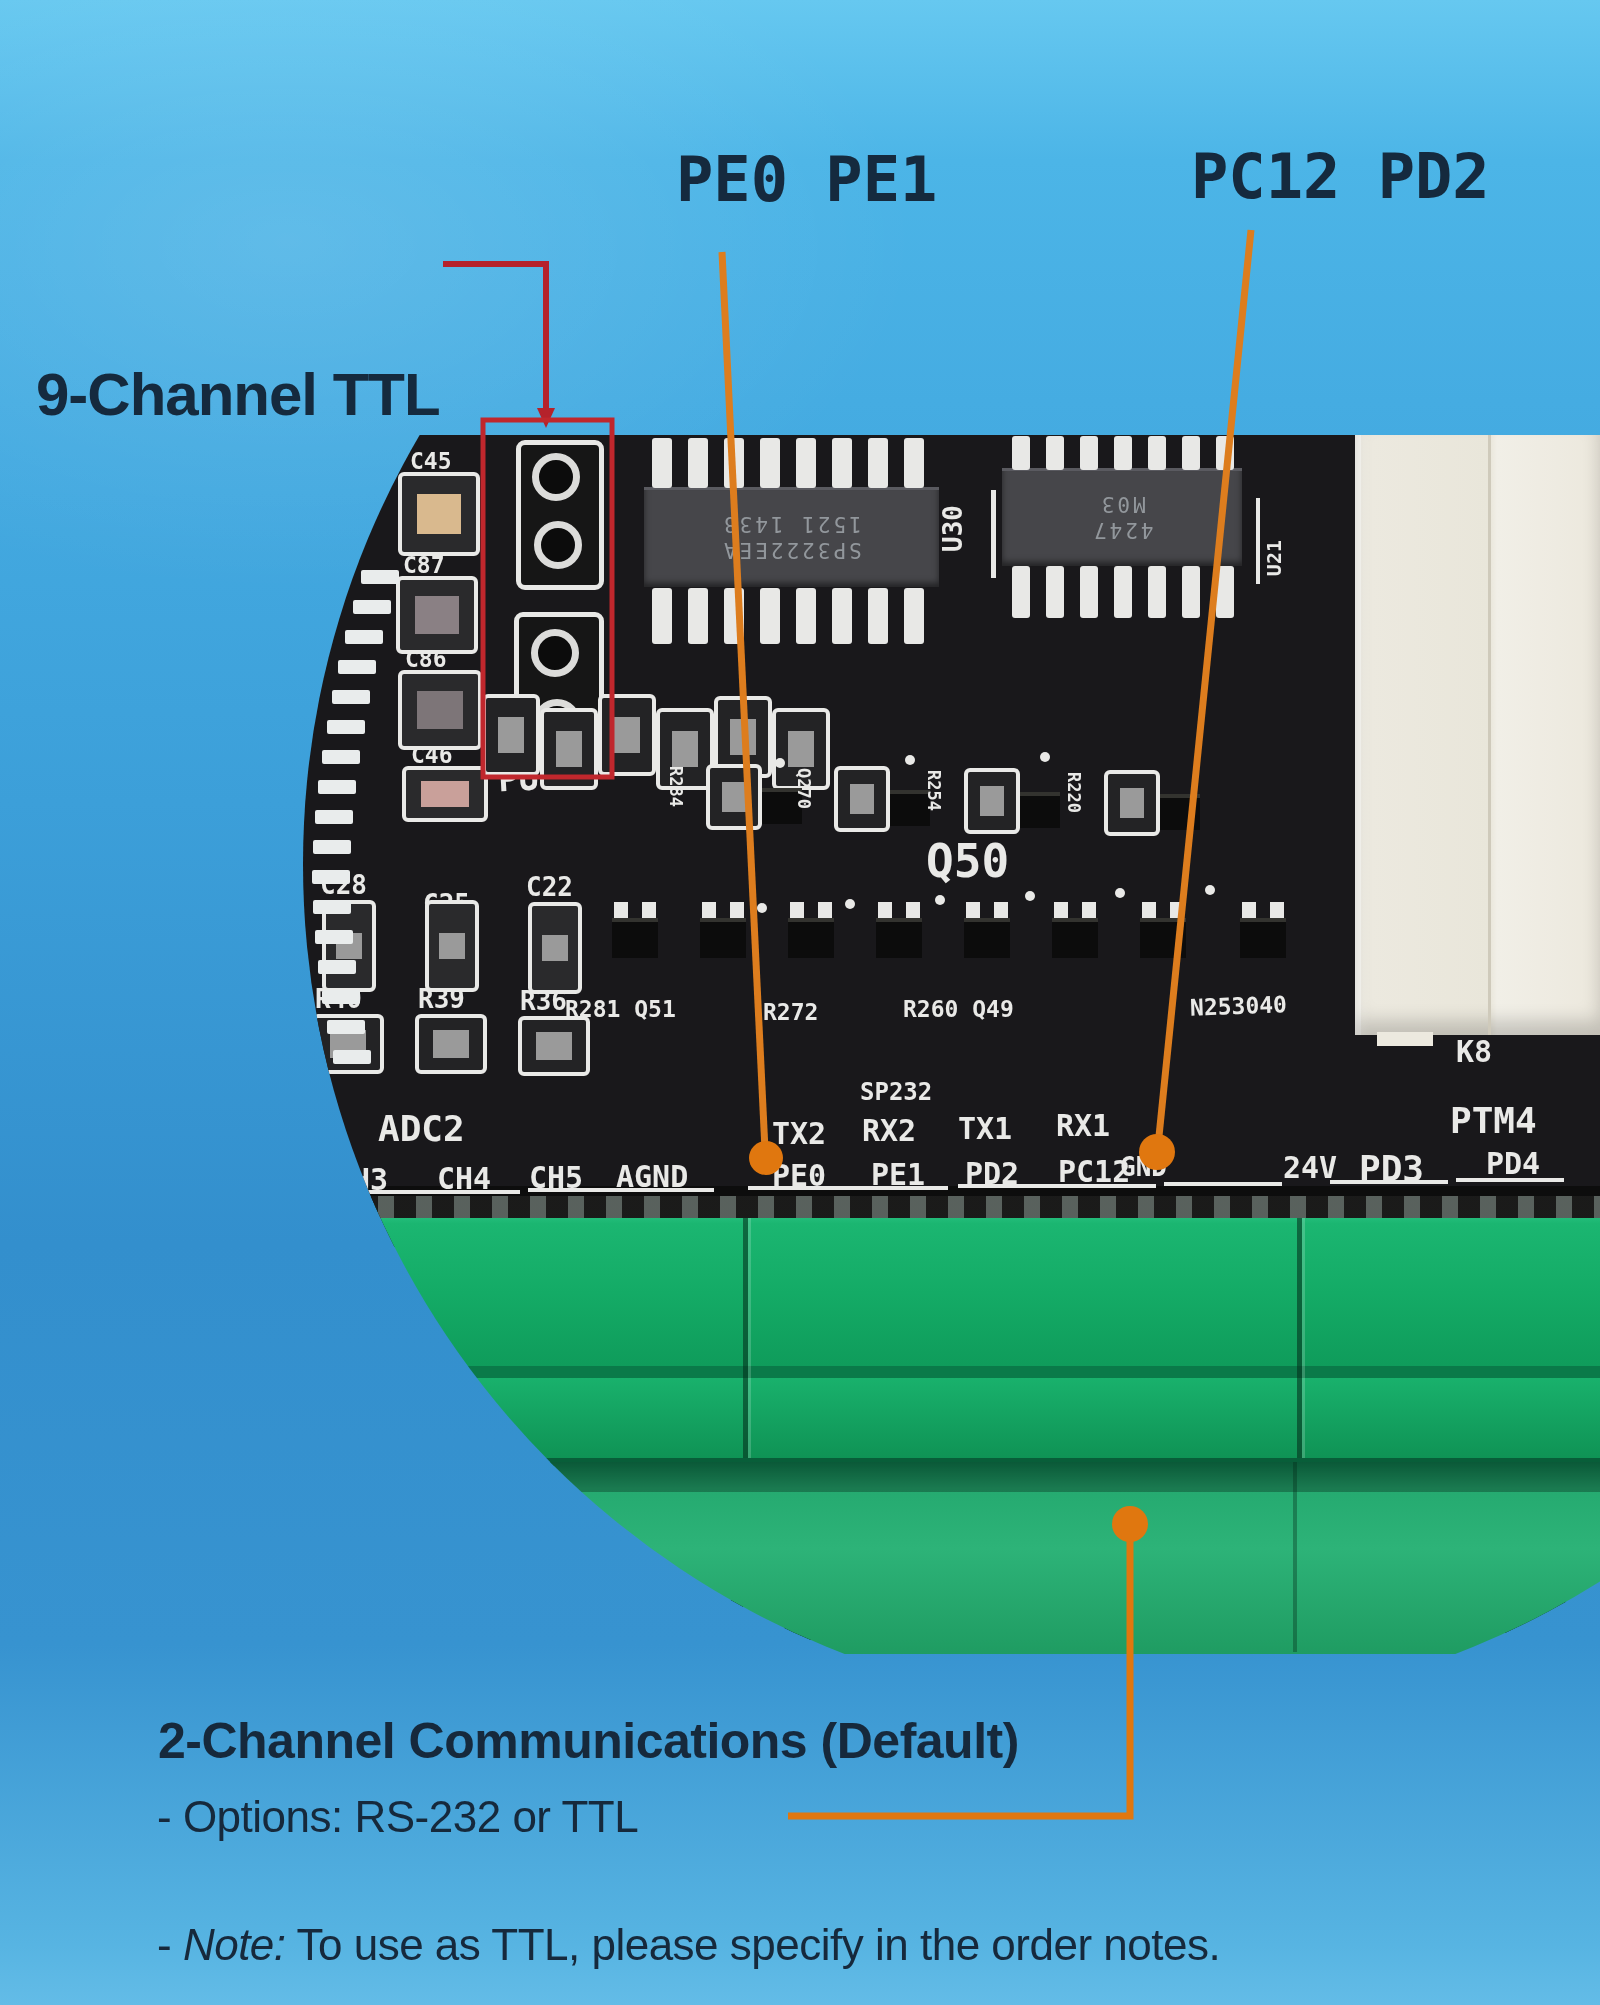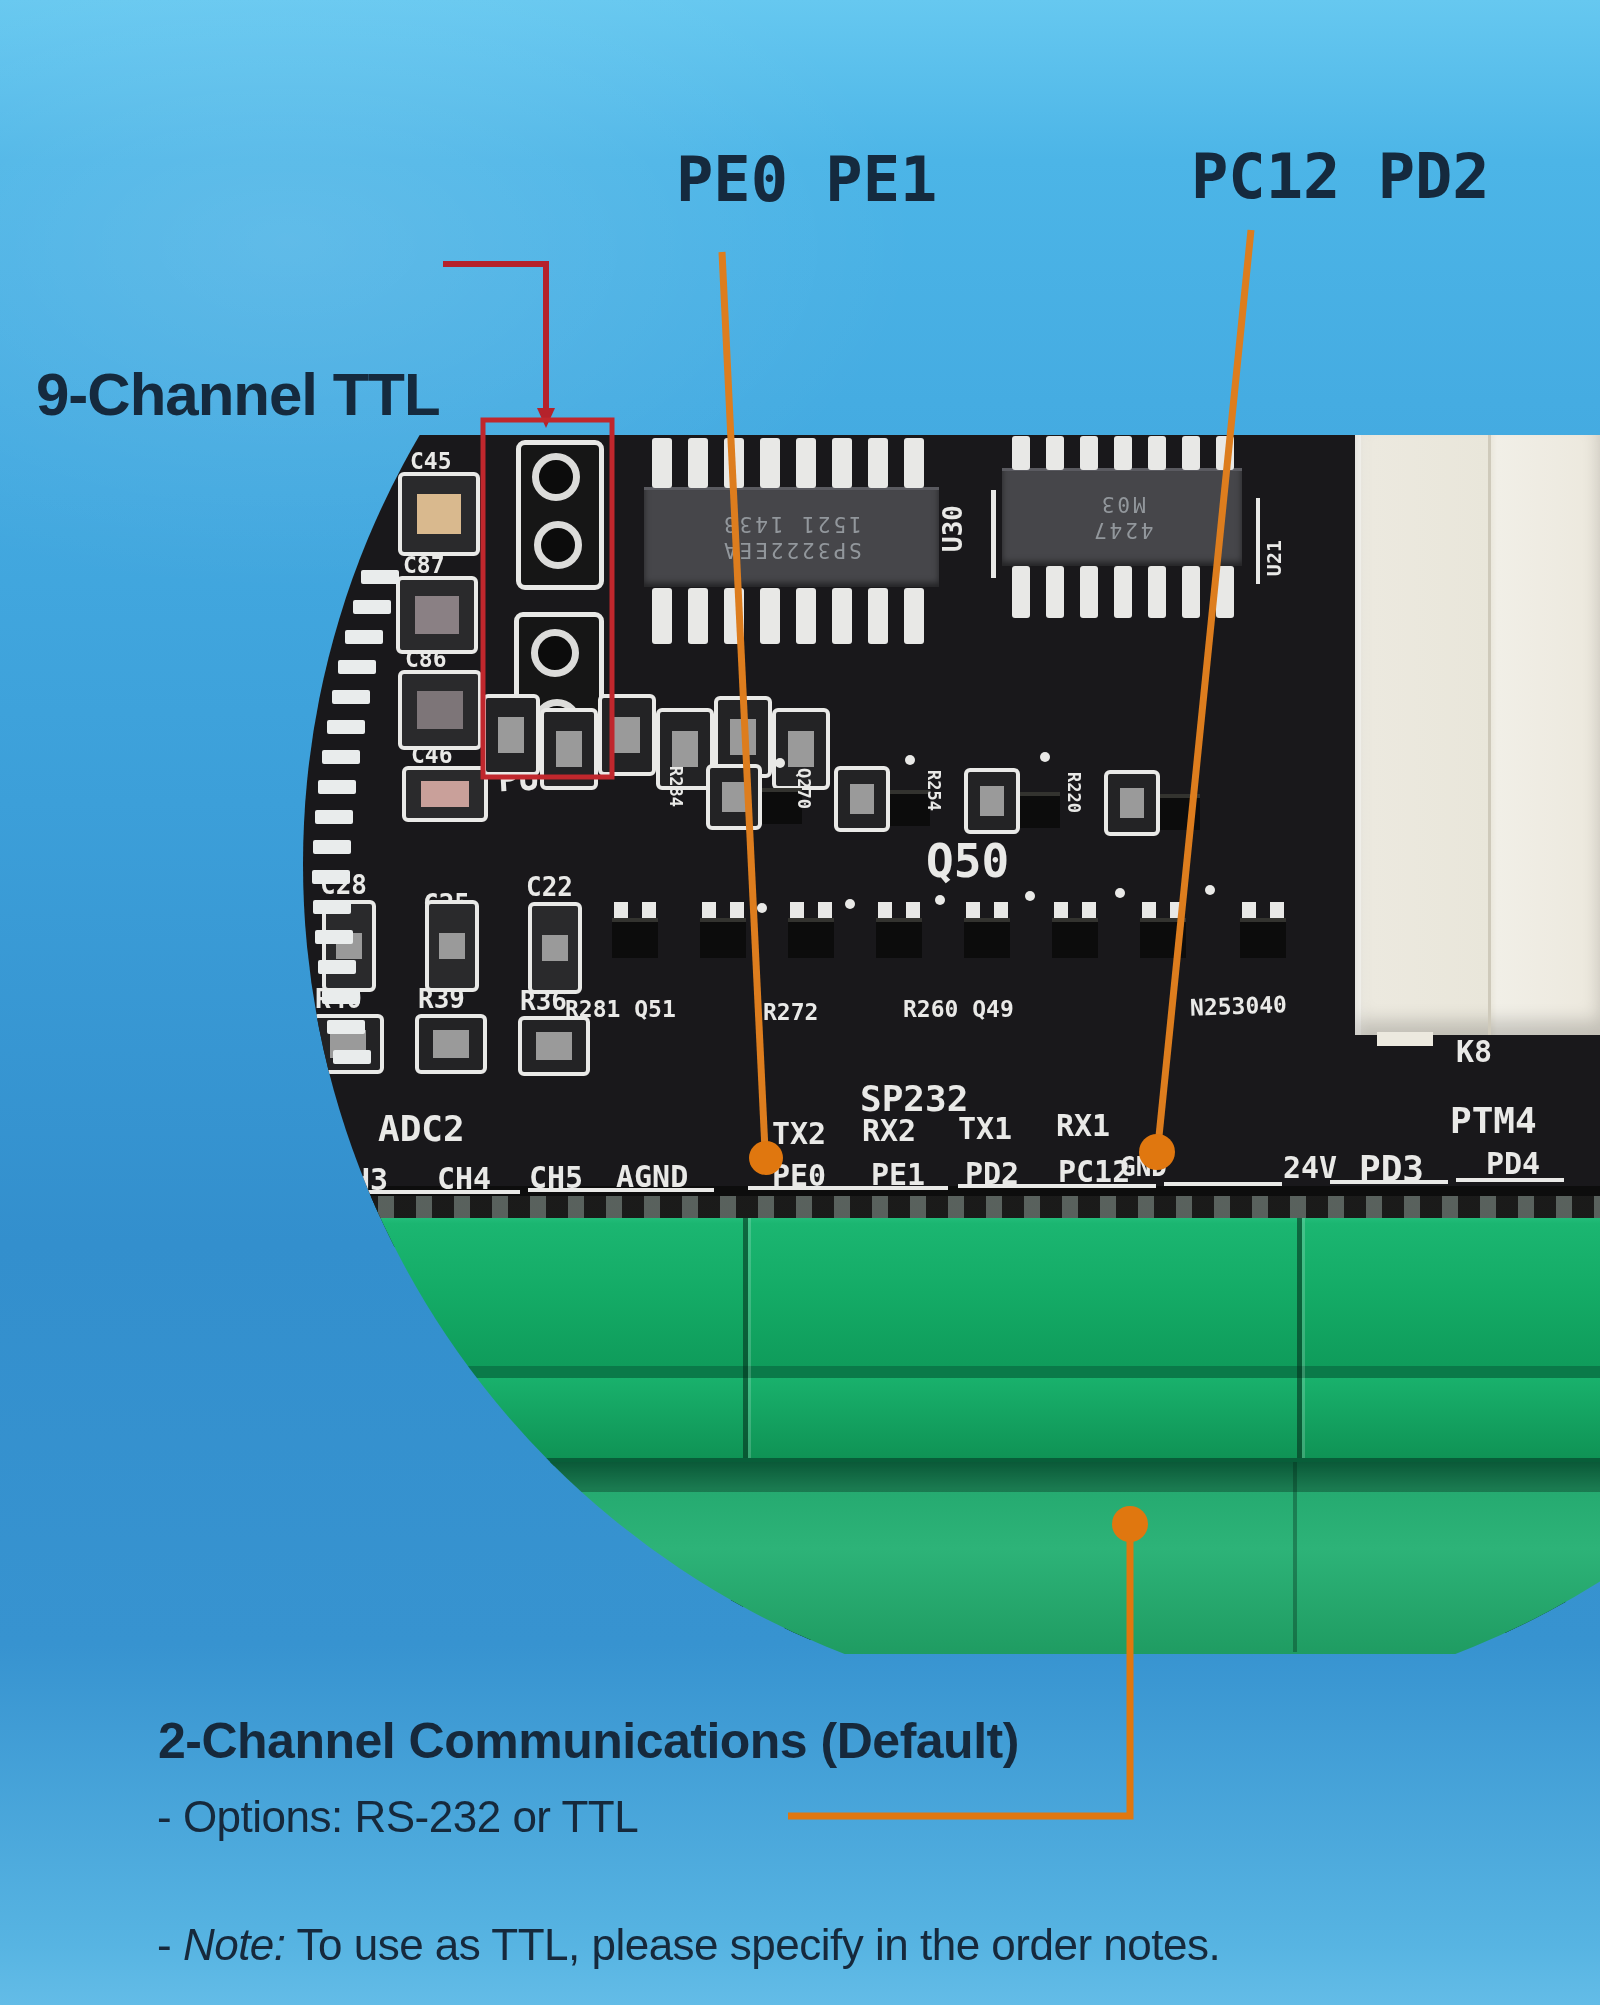--- a/index.html
+++ b/index.html
@@ -360,21 +360,21 @@
         </div>
       <div class="useg" style="left:338px;top:1190px;width:182px"></div>
       <div class="useg" style="left:528px;top:1188px;width:186px"></div>
       <div class="useg" style="left:748px;top:1186px;width:200px"></div>
       <div class="useg" style="left:958px;top:1184px;width:198px"></div>
       <div class="useg" style="left:1164px;top:1182px;width:118px"></div>
       <div class="useg" style="left:1330px;top:1180px;width:118px"></div>
       <div class="useg" style="left:1456px;top:1178px;width:108px"></div>
 
       <div class="t silk mono" style="left:378px;top:1108px;font-size:36px">ADC2</div>
-      <div class="t silk mono" style="left:860px;top:1078px;font-size:36px">SP232</div>
+      <div class="t silk mono" style="left:860px;top:1078px;font-size:24px">SP232</div>
       <div class="t silk mono" style="left:1450px;top:1100px;font-size:36px">PTM4</div>
 
       <div class="t silk mono" style="left:772px;top:1116px;font-size:30px">TX2</div>
       <div class="t silk mono" style="left:862px;top:1113px;font-size:30px">RX2</div>
       <div class="t silk mono" style="left:958px;top:1111px;font-size:30px">TX1</div>
       <div class="t silk mono" style="left:1056px;top:1108px;font-size:30px">RX1</div>
 
       <div class="t silk mono" style="left:352px;top:1162px;font-size:30px">H3</div>
       <div class="t silk mono" style="left:437px;top:1161px;font-size:30px">CH4</div>
       <div class="t silk mono" style="left:529px;top:1160px;font-size:30px">CH5</div>

